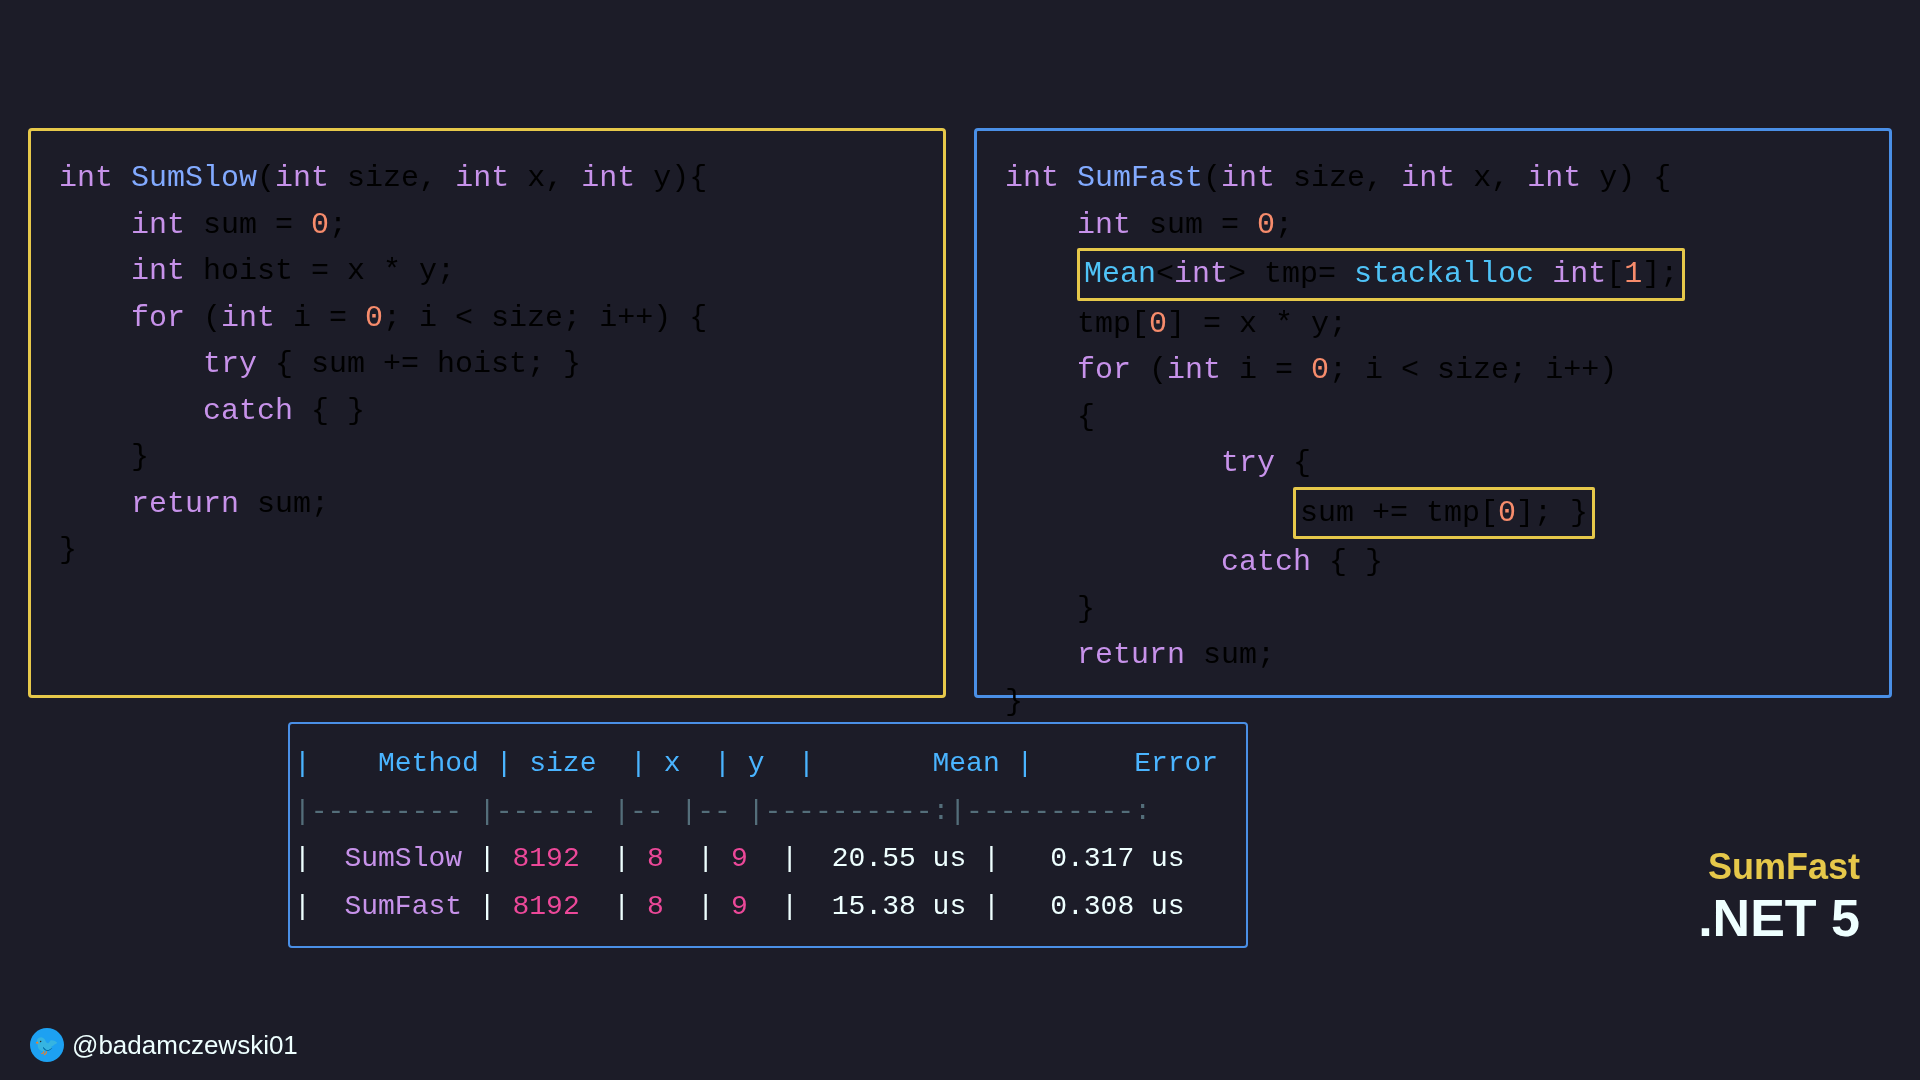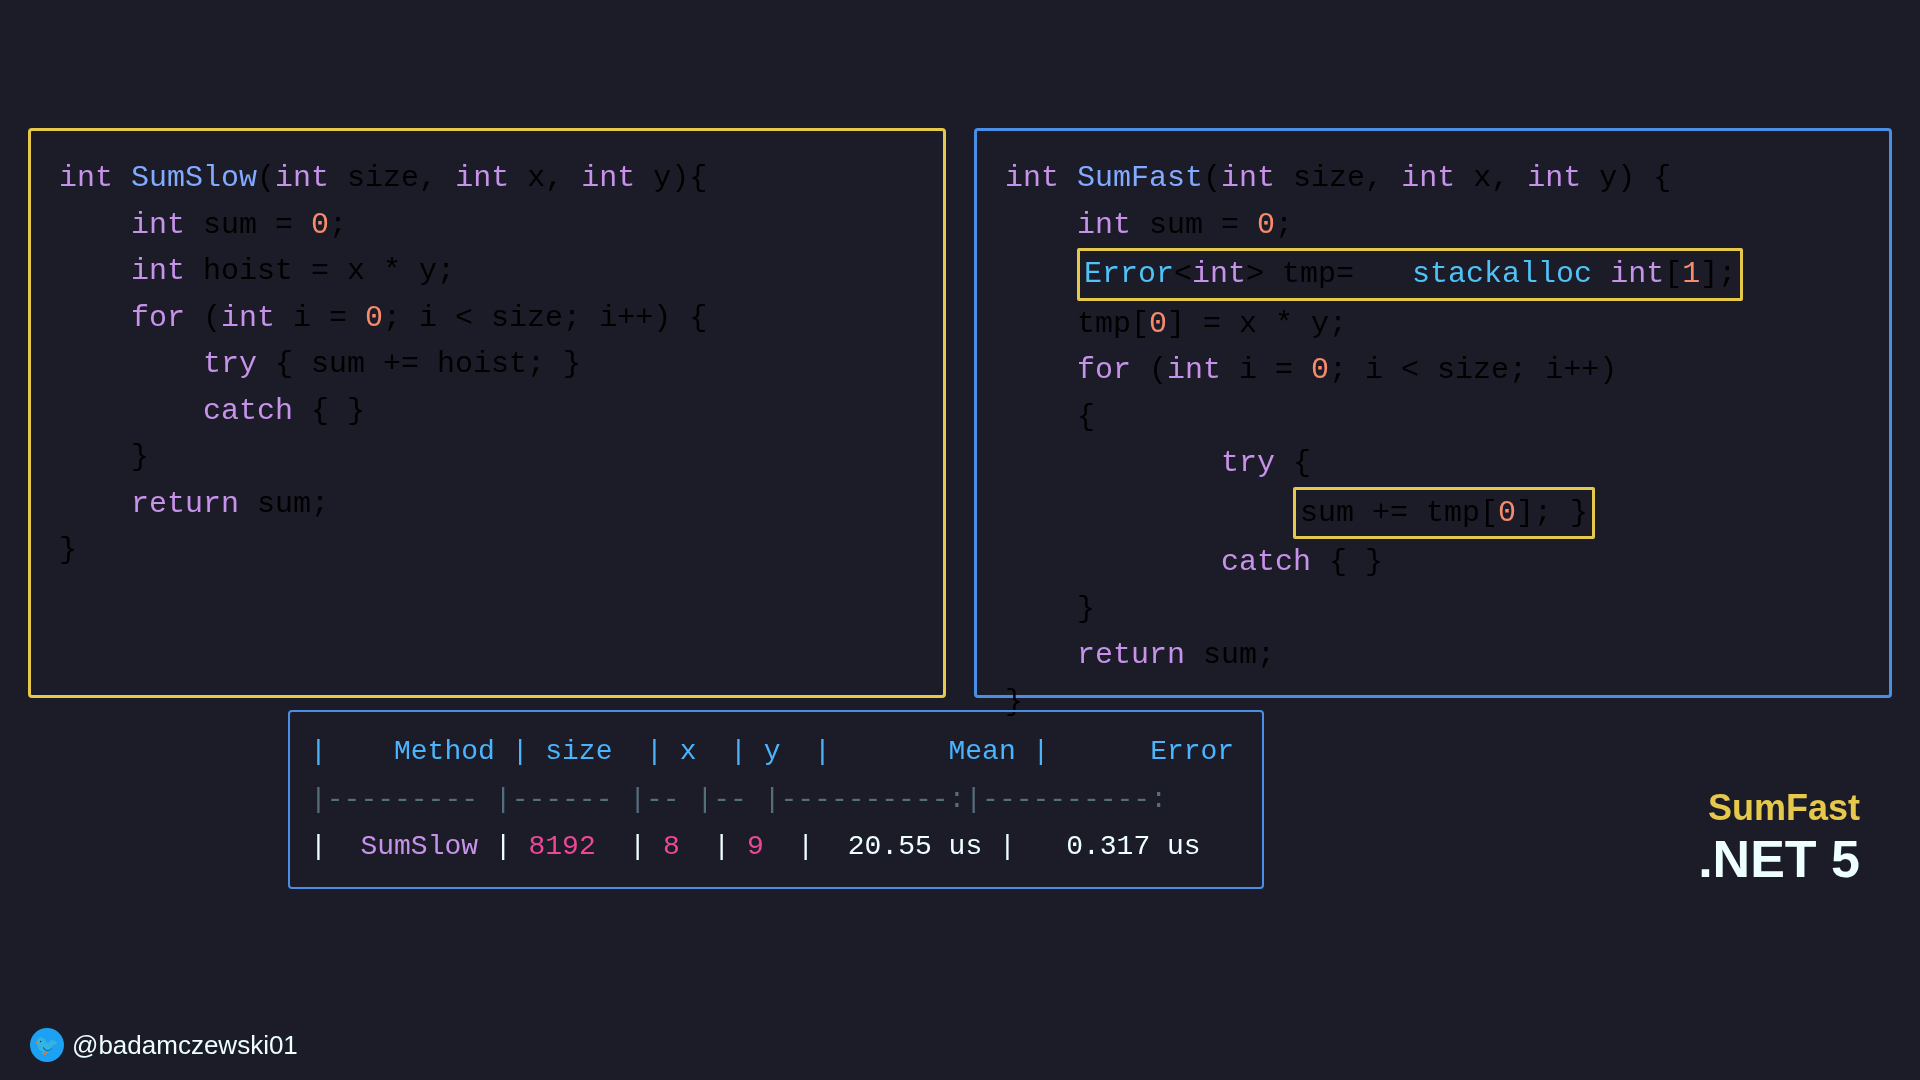--- a/index.html
+++ b/index.html
@@ -56,21 +56,21 @@
     }
     .panel-fast {
       border-color: #4a8fe6;
     }
 
     
     .kw { color: #c792ea; }      
     .fn { color: #82aaff; }   
     .num { color: #f78c6c; }    
     .span-type { color: #4fc3f7; } 
-    .stackalloc { color: #4fc3f7; margin-left: 40px; }
+    .stackalloc { color: #4fc3f7; }
 
     
     .highlight-box {
       display: inline-block;
       border: 3px solid #e6c84a;
       border-radius: 2px;
       padding: 0 4px;
     }
 
     
@@ -78,26 +78,27 @@
       display: flex;
       flex-direction: row;
       align-items: flex-start;
       padding: 0 28px 0 28px;
       position: relative;
     }
 
     .benchmark-table {
       border: 2px solid #4a8fe6;
       border-radius: 4px;
-      padding: 16px 28px 16px 20px;
+      padding: 16px 28px 16px 4px;
       margin-left: 260px;
       font-size: 28px;
       color: #eeffff;
       line-height: 1.7;
       min-width: 900px;
+      margin-top: 12px;
     }
 
     .table-row-header {
       color: #4ab4ff;
     }
     .table-sep {
       color: #546e7a;
     }
     .table-slow-name { color: #c792ea; }
     .table-fast-name { color: #c792ea; }
@@ -176,38 +177,39 @@
         <span class="kw">try</span> { sum += hoist; }
         <span class="kw">catch</span> { }
     }
     <span class="kw">return</span> sum;
 }</pre>
   </div>
 
   <div class="code-panel panel-fast">
     <pre><span class="kw">int</span> <span class="fn">SumFast</span>(<span class="kw">int</span> size, <span class="kw">int</span> x, <span class="kw">int</span> y) {
     <span class="kw">int</span> sum = <span class="num">0</span>;
-    <span class="highlight-box"><span class="span-type">Error</span>&lt;<span class="kw">int</span>&gt; tmp= <span class="stackalloc">stackalloc</span> <span class="kw">int</span>[<span class="num">1</span>];</span>
+    <span class="highlight-box"><span class="span-type">Mean</span>&lt;<span class="kw">int</span>&gt; tmp= <span class="stackalloc">stackalloc</span> <span class="kw">int</span>[<span class="num">1</span>];</span>
     tmp[<span class="num">0</span>] = x * y;
     <span class="kw">for</span> (<span class="kw">int</span> i = <span class="num">0</span>; i &lt; size; i++)
     {
             <span class="kw">try</span> {
                 <span class="highlight-box">sum += tmp[<span class="num">0</span>]; }</span>
             <span class="kw">catch</span> { }
     }
     <span class="kw">return</span> sum;
 }</pre>
   </div>
 </div>
 
 <div class="table-section">
   <div class="benchmark-table">
     <div class="table-row-header">|&nbsp;&nbsp;&nbsp; Method | size&nbsp; | x&nbsp; | y&nbsp; |&nbsp;&nbsp;&nbsp;&nbsp;&nbsp;&nbsp; Mean |&nbsp;&nbsp;&nbsp;&nbsp;&nbsp; Error</div>
     <div class="table-sep">|--------- |------ |-- |-- |----------:|----------:</div>
     <div>|&nbsp; <span class="table-slow-name">SumSlow</span> | <span class="table-num">8192</span>&nbsp; | <span class="table-num">8</span>&nbsp; | <span class="table-num">9</span>&nbsp; |&nbsp; <span class="table-mean">20.55 us</span> |&nbsp;&nbsp; <span class="table-mean">0.317 us</span></div>
+    <div>|&nbsp; <span class="table-fast-name">SumFast</span> | <span class="table-num">8192</span>&nbsp; | <span class="table-num">8</span>&nbsp; | <span class="table-num">9</span>&nbsp; |&nbsp; <span class="table-mean">15.38 us</span> |&nbsp;&nbsp; <span class="table-mean">0.308 us</span></div>
   </div>
 
   <div class="branding">
     <div class="skylake">SumFast</div>
     <div class="net5">.NET 5</div>
   </div>
 </div>
 
 <div class="twitter">
   <div class="twitter-bird">🐦</div>

